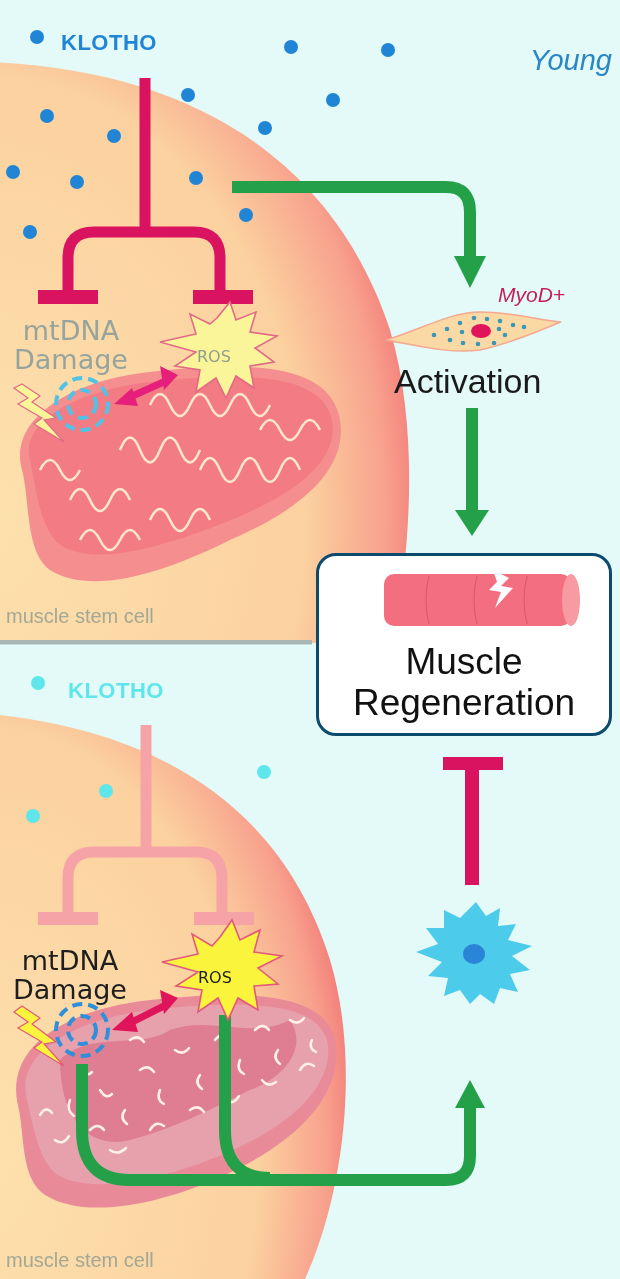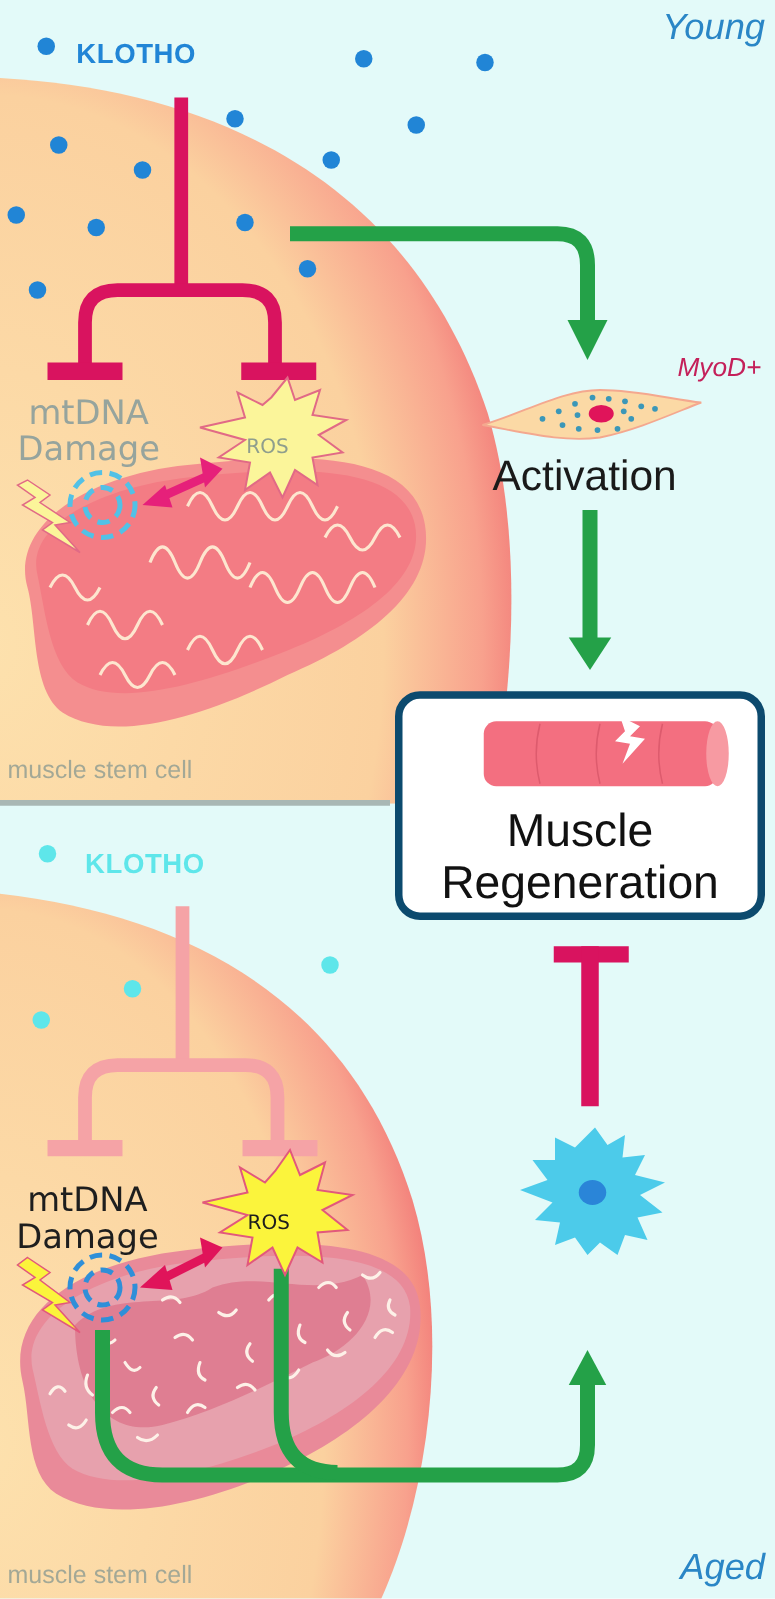--- a/index.html
+++ b/index.html
@@ -1,35 +1,35 @@
 <!DOCTYPE html>
 <html><head>
 <meta charset="utf-8">
 <style>
   html, body { margin: 0; padding: 0; background: #ffffff; }
   body { width: 620px; height: 1279px; overflow: hidden; font-family: "Liberation Sans", sans-serif; }
   #stage { position: relative; width: 620px; height: 1279px; background: #e3faf9; overflow: hidden; }
   svg#art { position: absolute; left: 0; top: 0; width: 620px; height: 1279px; }
   .lbl { position: absolute; white-space: nowrap; line-height: 1; }
-  .age { font-style: italic; font-size: 29px; color: #2a86c6; }
+  .age { font-style: italic; font-size: 29px; color: #2a86c6; margin-top: 38px; }
   .klotho { font-weight: bold; font-size: 22px; letter-spacing: 0.5px; }
   .klotho.young { color: #2185d6; }
   .klotho.aged { color: #5ee6ea; }
   .cell-caption { font-size: 20px; color: #a3a896; }
   .mt-label { font-family: "DejaVu Sans", sans-serif; font-size: 27px; text-align: center; line-height: 1.08; }
   .mt-label.young { color: #96a49d; }
   .mt-label.aged { color: #1e1e1e; }
   .ros { font-family: "DejaVu Sans", sans-serif; font-size: 16px; }
   .ros.young { color: #8f9e8d; }
   .ros.aged { color: #1d1d1d; }
   .myod { font-style: italic; font-size: 21px; color: #c4205a; }
   .proc { font-size: 34px; color: #1a1a1a; }
   .regen-box {
     position: absolute; left: 316px; top: 553px; width: 296px; height: 183px;
-    background: #ffffff; border: 6px solid #0c4a6e; border-radius: 20px; box-sizing: border-box;
+    background: #ffffff; border: 3px solid #0c4a6e; border-radius: 20px; box-sizing: border-box;
   }
   .regen-text { position: absolute; left: 0; width: 100%; text-align: center; font-size: 37px; color: #111; line-height: 1.1; top: 86px; }
 </style>
 </head>
 <body>
 
 <div id="stage">
   <svg id="art" viewBox="0 0 620 1279" xmlns="http://www.w3.org/2000/svg">
     <defs>
       <radialGradient id="cellGradTop" cx="0" cy="0.78" r="1.05" fx="0" fy="0.78">
@@ -221,21 +221,21 @@
 
   <div class="lbl age" style="right:8px; top:8px;">Young</div>
   <div class="lbl klotho young" style="left:61px; top:32px;">KLOTHO</div>
 
   <div class="lbl mt-label young" style="left:14px; top:316px;">
     <div>mtDNA</div>
     <div>Damage</div>
   </div>
   <div class="lbl ros young" style="left:197px; top:349px;">ROS</div>
 
-  <div class="lbl myod" style="left:498px; top:284px;margin-left:44px;">MyoD+</div>
+  <div class="lbl myod" style="left:498px; top:284px;">MyoD+</div>
   <div class="lbl proc" style="left:394px; top:364px;">Activation</div>
 
   <div class="lbl cell-caption" style="left:6px; top:606px;">muscle stem cell</div>
 
   <div class="regen-box">
     <svg style="position:absolute; left:0; top:0;" width="290" height="90">
       <rect x="65" y="18" width="187" height="52" rx="10" fill="#f36f80"></rect>
       <ellipse cx="252" cy="44" rx="9" ry="26" fill="#f79aa2"></ellipse>
       <g fill="none" stroke="#dd5b6d" stroke-width="1.2">
         <path d="M 110 20 q -6 24 0 48"></path>

